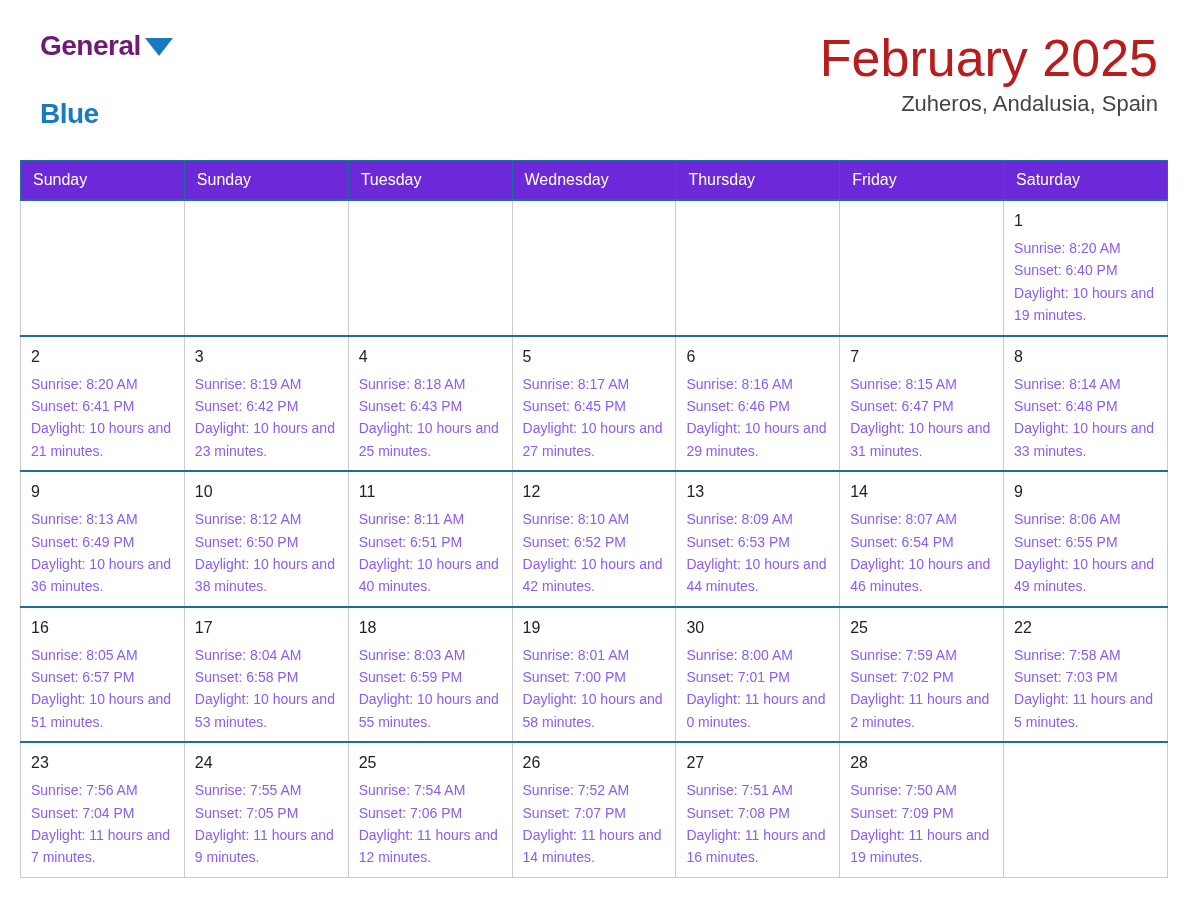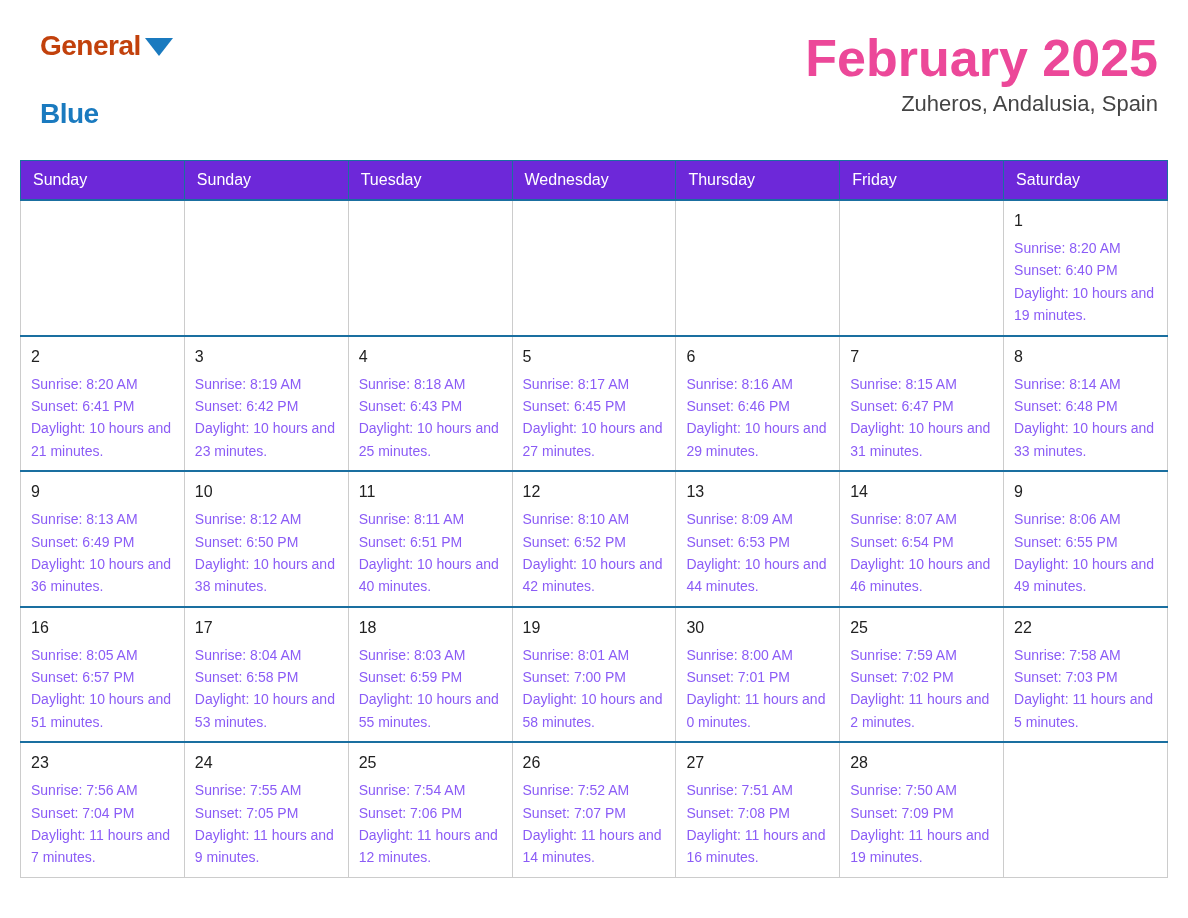--- a/index.html
+++ b/index.html
@@ -18,21 +18,21 @@
       padding: 10px 10px 10px 20px;
     }
     .logo {
       display: flex;
       flex-direction: column;
       align-items: flex-start;
     }
     .logo-text-general {
       font-size: 28px;
       font-weight: bold;
-      color: #c2410c;
+      color: #701a75;
       letter-spacing: -0.5px;
     }
     .logo-text-blue {
       font-size: 28px;
       font-weight: bold;
       color: #1a7abf;
       letter-spacing: -0.5px;
       margin-top: 36px;
     }
     .logo-line {
@@ -46,22 +46,22 @@
       border-right: 14px solid transparent;
       border-top: 18px solid #1a7abf;
       margin-left: 4px;
       margin-top: 2px;
     }
     .title-section {
       text-align: right;
     }
     .month-title {
       font-size: 52px;
-      font-weight: bold;
-      color: #ec4899;
+      font-weight: normal;
+      color: #b91c1c;
       line-height: 1.1;
       margin-left: 40px;
     }
     .location-title {
       font-size: 22px;
       color: #444;
       margin-top: 4px;
     }
     .calendar {
       width: 100%;

